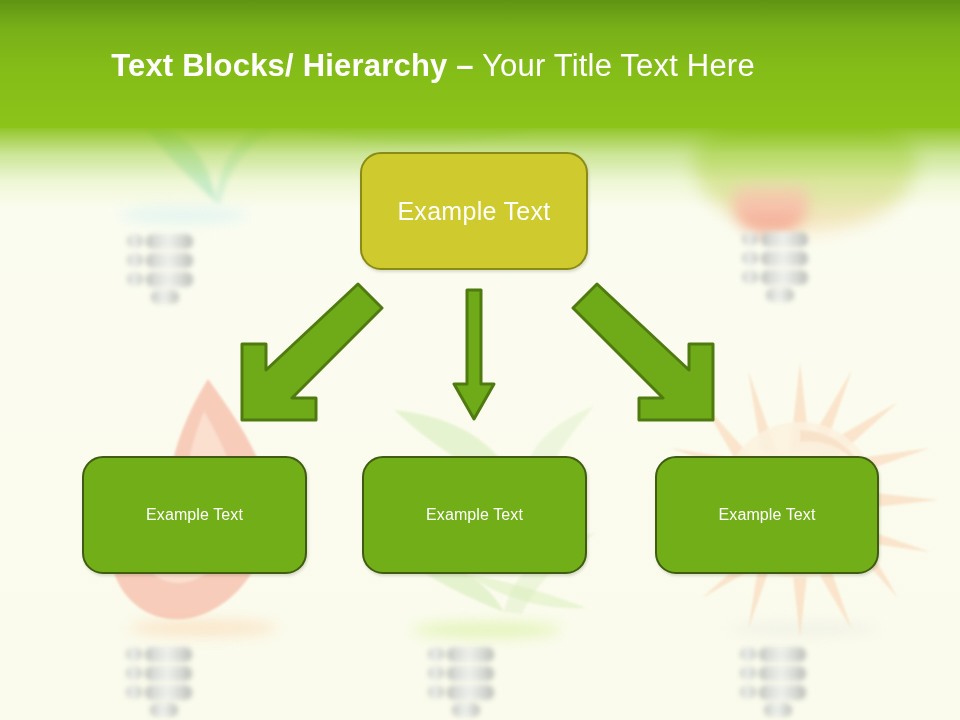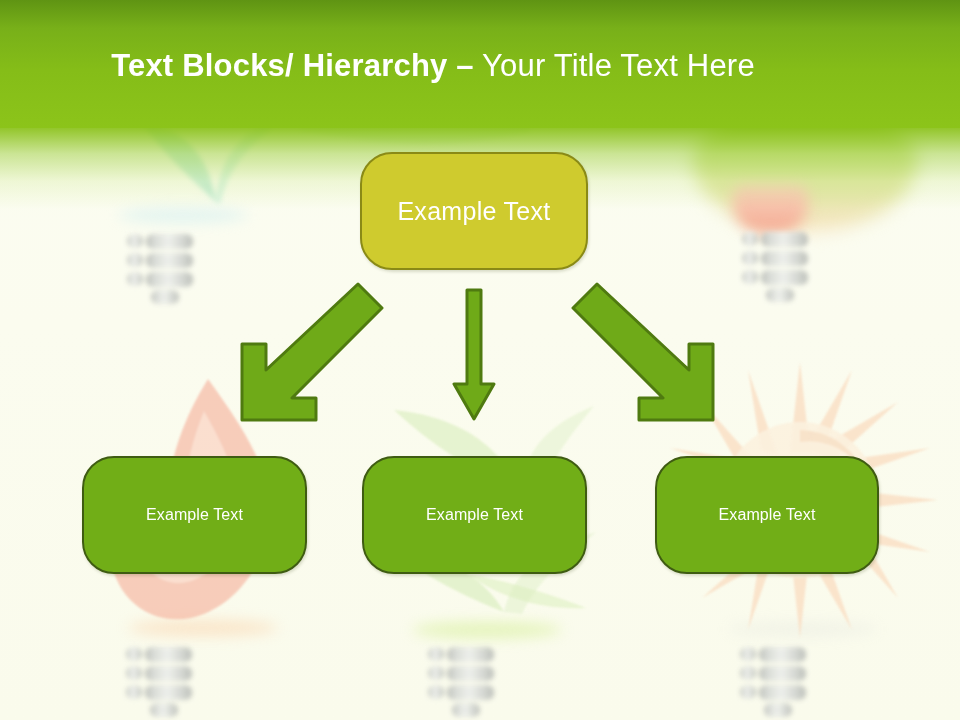--- a/index.html
+++ b/index.html
@@ -107,21 +107,21 @@
   .leafart { filter: blur(1px); opacity:.85; }
   
   .sunart  { filter: blur(1.2px); opacity:.85; }
   
   .sprout  { filter: blur(2.4px); opacity:.8; }
 
   
   .node {
     position: absolute;
     box-sizing: border-box;
-    border-radius: 32px;
+    border-radius: 21px;
     display: flex;
     align-items: center;
     justify-content: center;
     color: #ffffff;
     text-align: center;
     box-shadow: 1px 2px 3px rgba(60,70,20,0.18);
   }
   .node-top {
     background: #cfcb2e;
     border: 2.5px solid #8a8a16;

